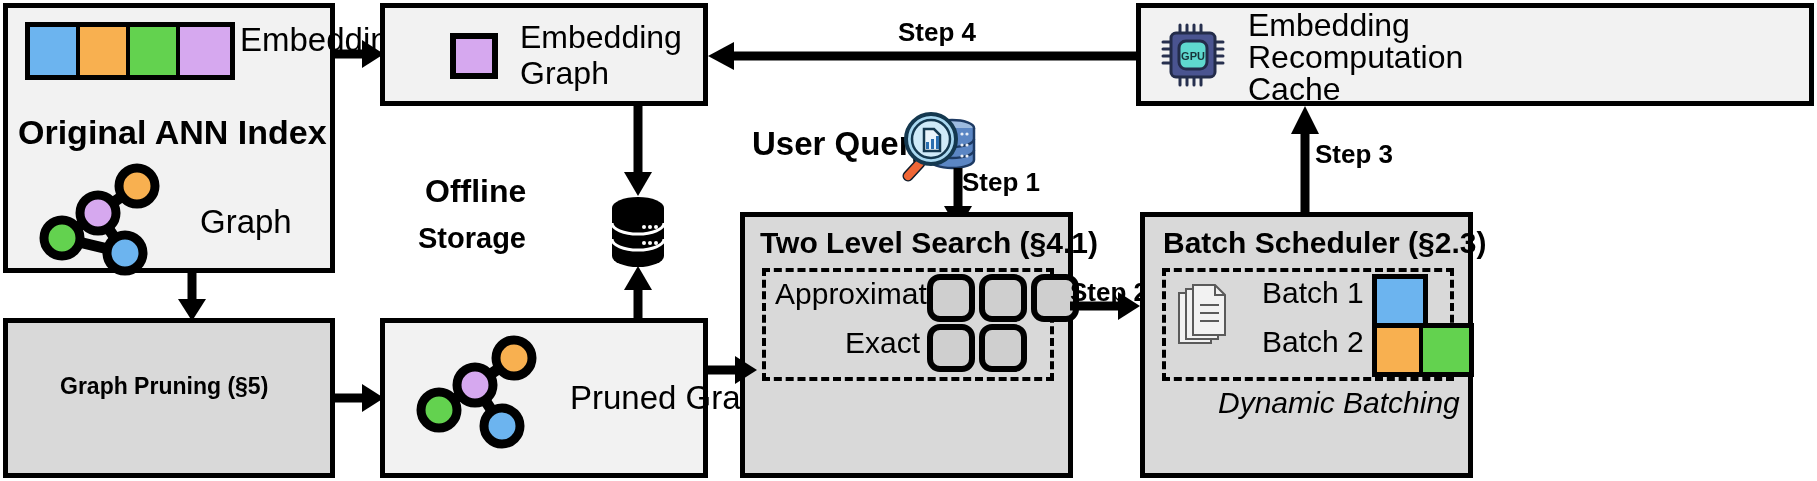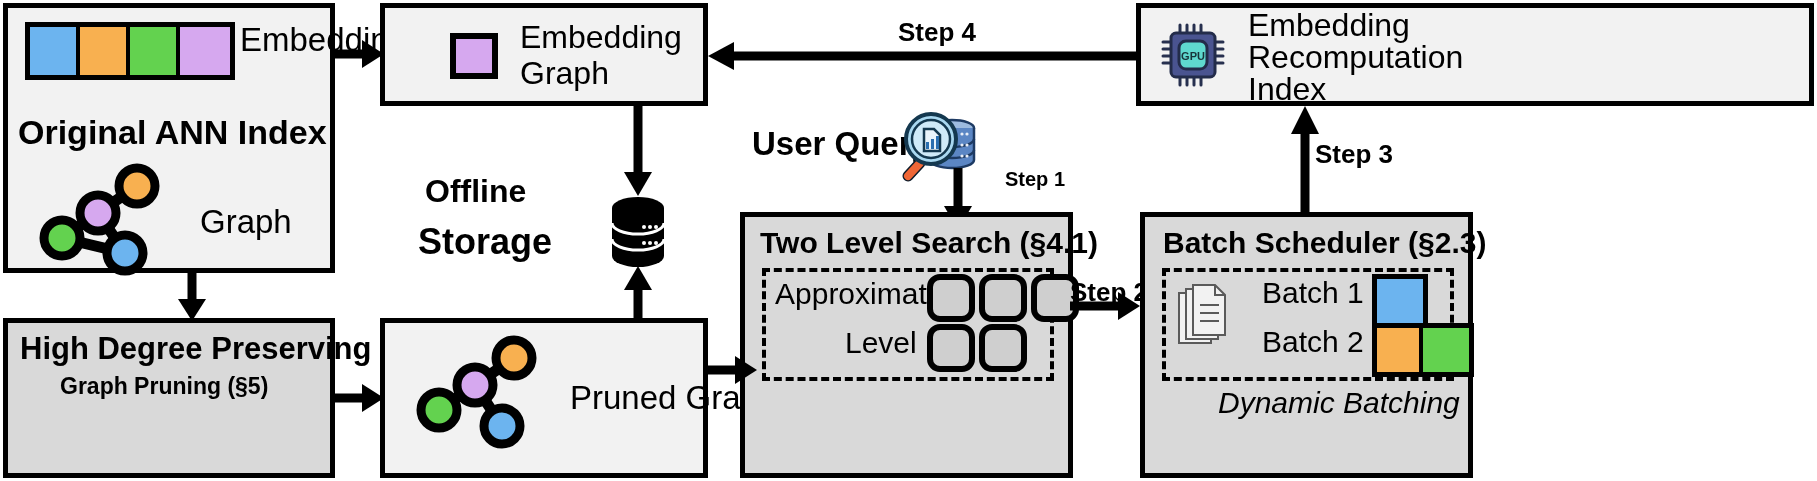--- a/index.html
+++ b/index.html
@@ -72,21 +72,20 @@
       <circle cx="63" cy="45" r="18" fill="#d6a8ef"></circle>
       <circle cx="27" cy="70" r="18" fill="#63d24f"></circle>
       <circle cx="90" cy="85" r="18" fill="#6cb4ef"></circle>
     </g>
   </svg>
 
   <div class="lbl" style="left:200px;top:204px;font-size:33px;">Graph</div>
 
   <div class="box box-gray" style="left:3px;top:318px;width:332px;height:160px;">
   </div>
-  <div class="lbl bold" style="left:20px;top:332px;font-size:31px;">High Degree Preserving</div>
   <div class="lbl bold" style="left:60px;top:374px;font-size:23px;">Graph Pruning (§5)</div>
 
   <svg class="arrow" style="left:172px;top:271px;" width="40" height="52" viewBox="0 0 40 52">
     <line x1="20" y1="0" x2="20" y2="34" stroke="#000" stroke-width="9"></line>
     <polygon points="20,50 6,28 34,28" fill="#000"></polygon>
   </svg>
 
   <div class="box box-light" style="left:380px;top:318px;width:328px;height:160px;">
   </div>
   <svg class="gsvg" style="left:412px;top:338px;" width="140" height="105" viewBox="0 0 140 105">
@@ -115,21 +114,21 @@
               background:#d6a8ef;border:6px solid #000;box-sizing:border-box;"></div>
   <div class="lbl" style="left:520px;top:20px;font-size:32px;">Embedding</div>
   <div class="lbl" style="left:520px;top:56px;font-size:32px;">Graph</div>
 
   <svg class="arrow" style="left:334px;top:34px;" width="52" height="40" viewBox="0 0 52 40">
     <line x1="0" y1="20" x2="34" y2="20" stroke="#000" stroke-width="9"></line>
     <polygon points="50,20 28,6 28,34" fill="#000"></polygon>
   </svg>
 
   <div class="lbl" style="left:425px;top:174px;font-size:32px;font-weight:bold;">Offline</div>
-  <div class="lbl" style="left:418px;top:222px;font-size:36px;font-weight:bold;">Storage</div>
+  <div class="lbl" style="left:418px;top:222px;font-size:29px;font-weight:bold;">Storage</div>
 
   <svg class="cyl" style="left:610px;top:196px;" width="56" height="72" viewBox="0 0 56 72">
     <g fill="#000">
       <ellipse cx="28" cy="12" rx="26" ry="11"></ellipse>
       <rect x="2" y="12" width="52" height="48"></rect>
       <ellipse cx="28" cy="60" rx="26" ry="11"></ellipse>
     </g>
     <g stroke="#fff" stroke-width="3" fill="none">
       <path d="M2 27 a26 11 0 0 0 52 0"></path>
       <path d="M2 43 a26 11 0 0 0 52 0"></path>
@@ -184,36 +183,36 @@
       <rect x="26" y="36" width="3" height="7"></rect>
       <rect x="31" y="33" width="3" height="10"></rect>
       <rect x="36" y="30" width="3" height="13"></rect>
     </g>
   </svg>
 
   <svg class="arrow" style="left:938px;top:168px;" width="40" height="64" viewBox="0 0 40 64">
     <line x1="20" y1="0" x2="20" y2="44" stroke="#000" stroke-width="9"></line>
     <polygon points="20,62 6,38 34,38" fill="#000"></polygon>
   </svg>
-  <div class="lbl bold" style="left:1005px;top:168px;font-size:20px;">Step 1</div>
+  <div class="lbl bold" style="left:962px;top:168px;font-size:26px;">Step 1</div>
 
   <div class="box box-gray" style="left:740px;top:212px;width:333px;height:266px;">
   </div>
   <div class="lbl bold" style="left:760px;top:226px;font-size:30px;text-align:right;">Two Level Search (§4.1)</div>
 
   <div class="dashbox" style="left:762px;top:268px;width:292px;height:113px;"></div>
 
   <div class="lbl" style="left:775px;top:277px;font-size:30px;">Approximate</div>
   <div class="pillrow" style="left:927px;top:274px;">
     <div class="pill"></div>
     <div class="pill"></div>
     <div class="pill"></div>
   </div>
 
-  <div class="lbl" style="left:845px;top:326px;font-size:30px;">Level</div>
+  <div class="lbl" style="left:845px;top:326px;font-size:30px;">Exact</div>
   <div class="pillrow" style="left:927px;top:324px;">
     <div class="pill"></div>
     <div class="pill"></div>
   </div>
 
 
   <svg class="arrow" style="left:707px;top:350px;" width="52" height="40" viewBox="0 0 52 40">
     <line x1="0" y1="20" x2="34" y2="20" stroke="#000" stroke-width="9"></line>
     <polygon points="50,20 28,6 28,34" fill="#000"></polygon>
   </svg>
@@ -279,21 +278,21 @@
       <line x1="54" y1="34" x2="63" y2="34"></line>
         <line x1="54" y1="41" x2="63" y2="41"></line>
     </g>
     <rect x="11" y="11" width="44" height="44" rx="5" fill="#4a5490" stroke="#232c4a" stroke-width="3"></rect>
     <rect x="19" y="19" width="28" height="28" rx="7" fill="#5fd9cf" stroke="#232c4a" stroke-width="3"></rect>
     <text x="33" y="38" text-anchor="middle" font-family="'Liberation Sans',sans-serif" font-size="11" font-weight="bold" fill="#17343a">GPU</text>
   </svg>
 
   <div class="lbl" style="left:1248px;top:8px;font-size:32px;">Embedding</div>
   <div class="lbl" style="left:1248px;top:40px;font-size:32px;">Recomputation</div>
-  <div class="lbl" style="left:1248px;top:72px;font-size:32px;">Index</div>
+  <div class="lbl" style="left:1248px;top:72px;font-size:32px;">Cache</div>
 
   <svg class="arrow" style="left:1285px;top:104px;" width="40" height="112" viewBox="0 0 40 112">
     <line x1="20" y1="112" x2="20" y2="26" stroke="#000" stroke-width="9"></line>
     <polygon points="20,2 6,30 34,30" fill="#000"></polygon>
   </svg>
   <div class="lbl bold" style="left:1315px;top:140px;font-size:26px;">Step 3</div>
 
   <svg class="arrow" style="left:706px;top:36px;" width="434" height="40" viewBox="0 0 434 40">
     <line x1="434" y1="20" x2="26" y2="20" stroke="#000" stroke-width="9"></line>
     <polygon points="2,20 28,6 28,34" fill="#000"></polygon>

